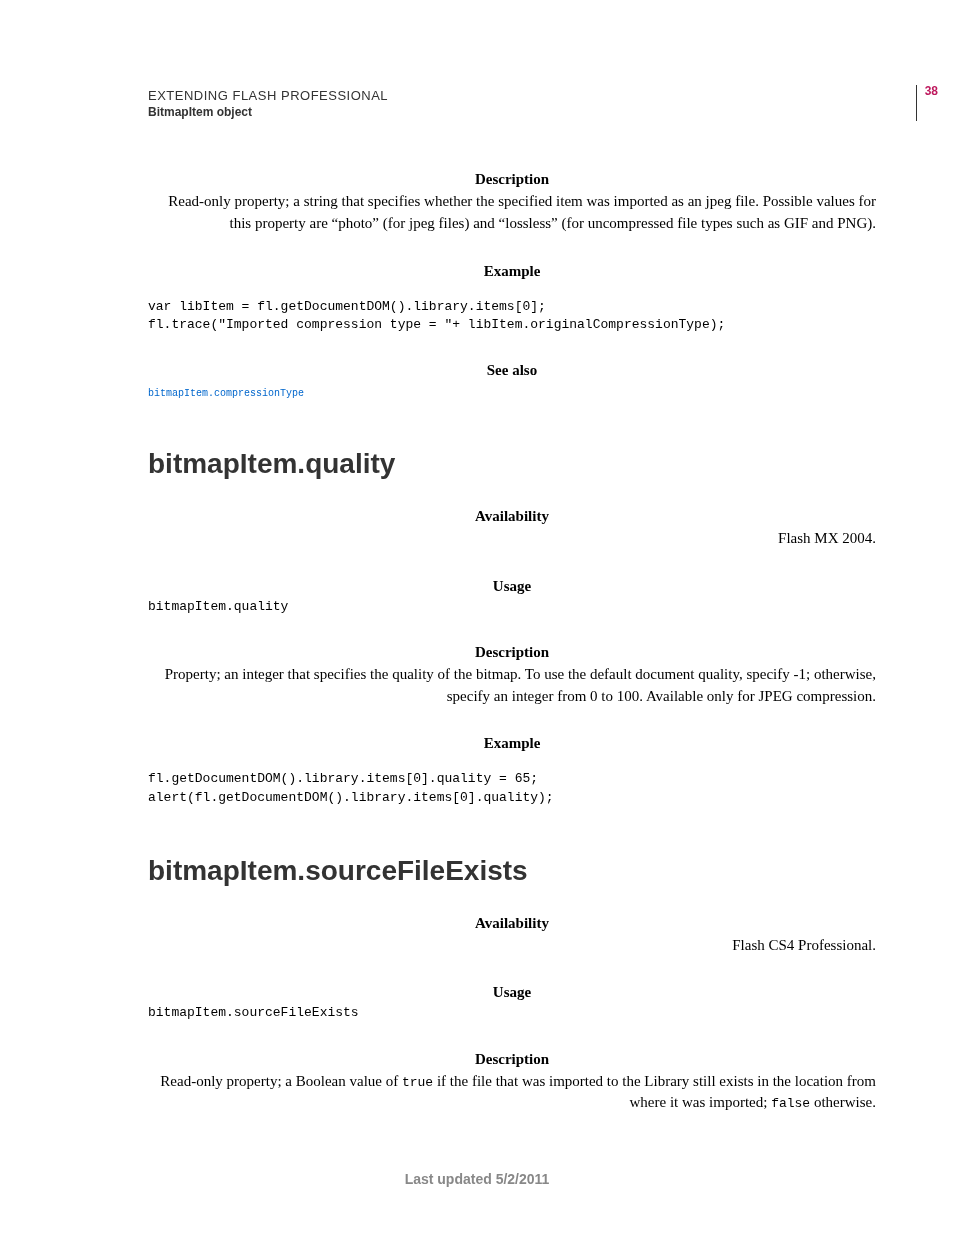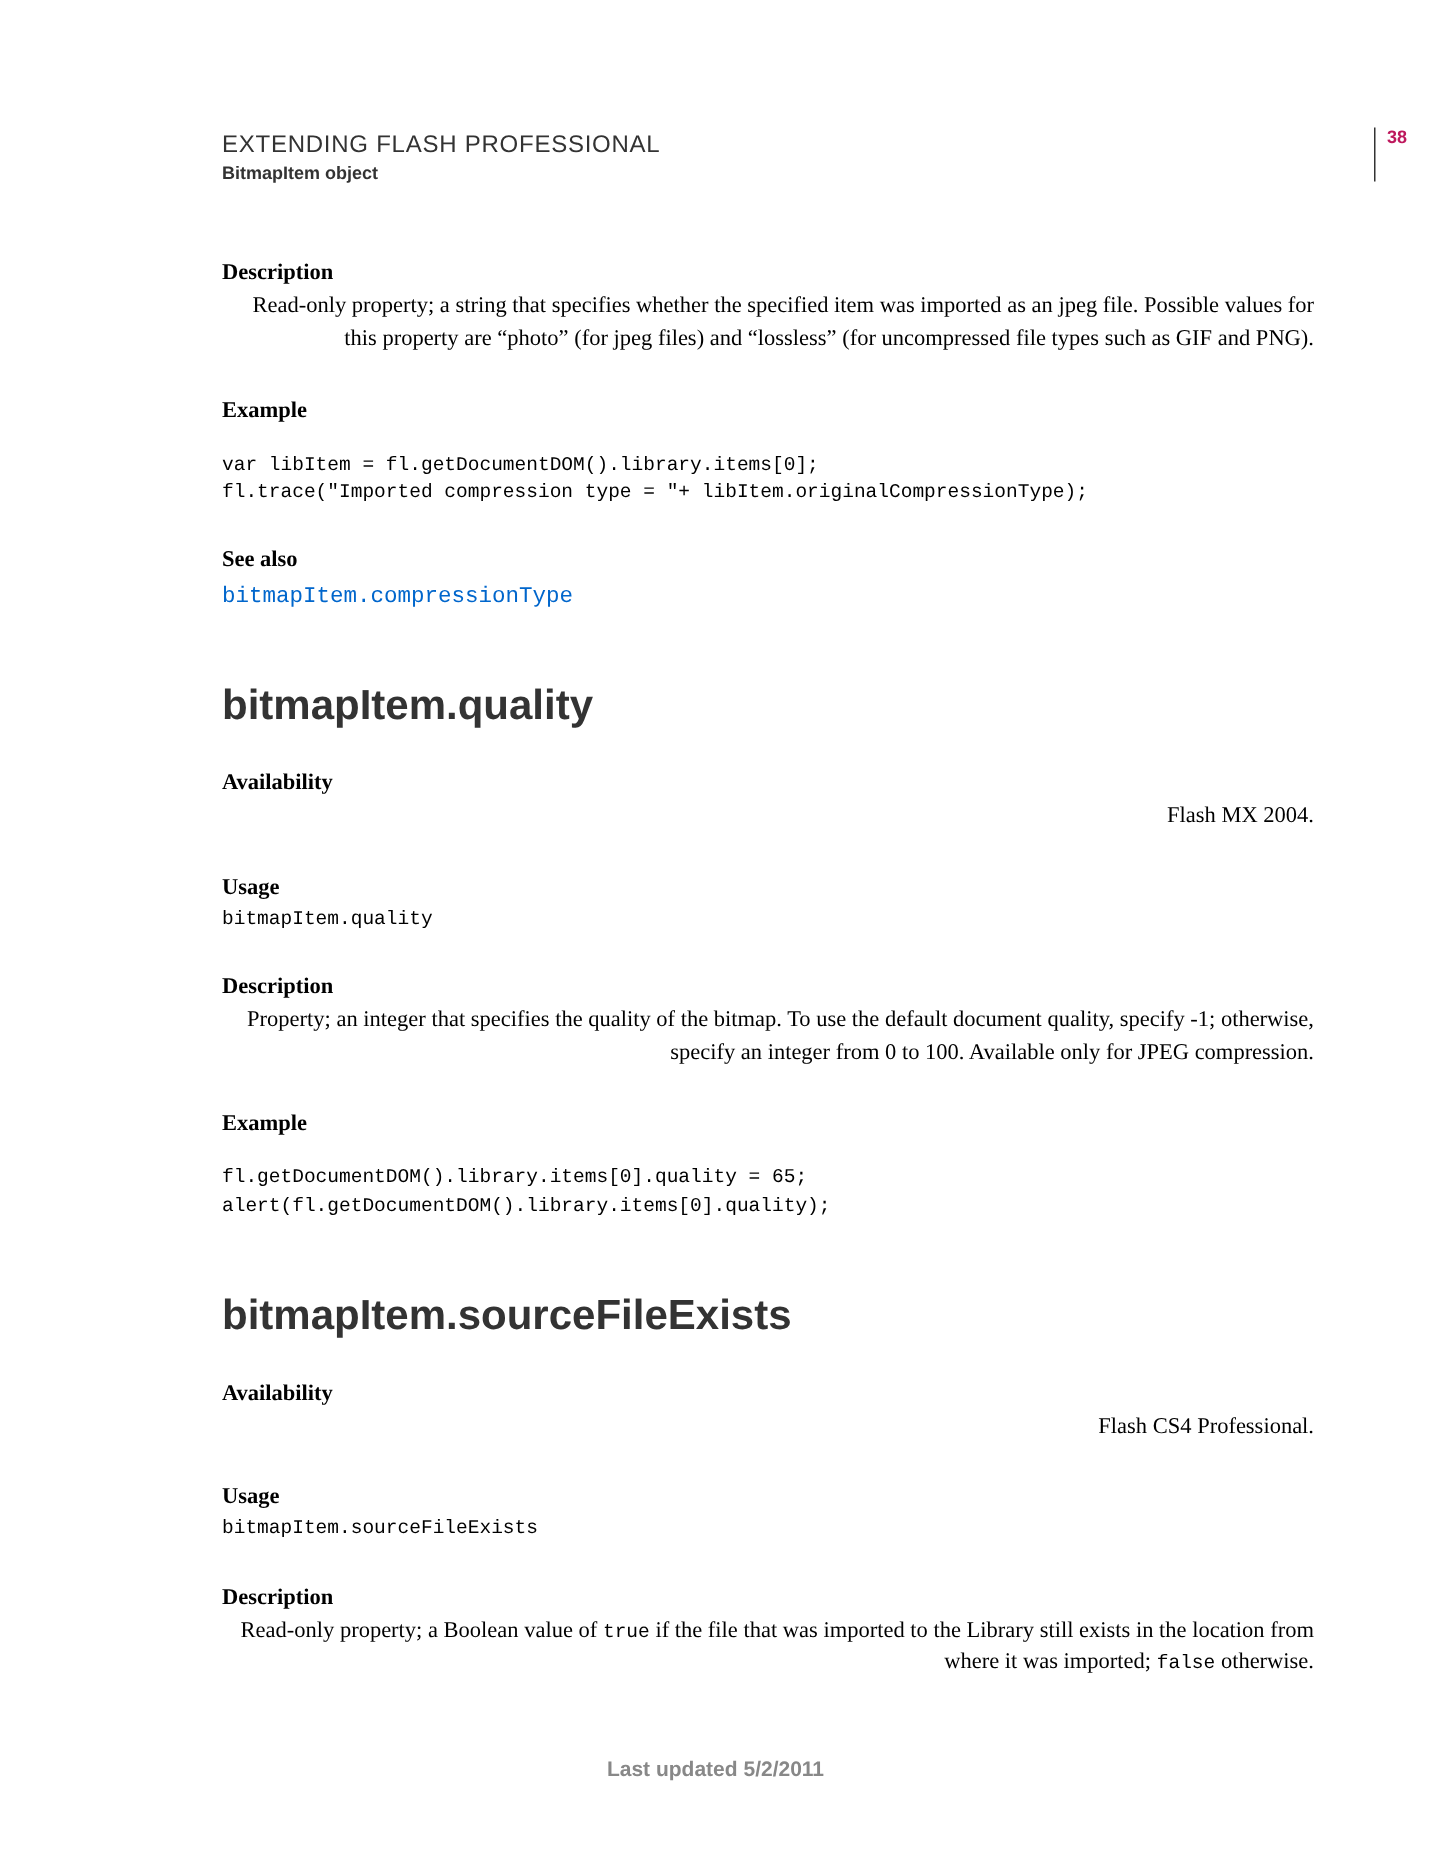--- a/index.html
+++ b/index.html
@@ -13,21 +13,21 @@
   }
   .page {
     padding: 88px 78px 0 148px;
   }
   .header {
     position: relative;
     margin-bottom: 52px;
   }
   .header-title {
     font-family: 'Myriad Pro', 'Segoe UI', Arial, sans-serif;
-    font-size: 16px;
+    font-size: 13px;
     letter-spacing: 0.5px;
     color: #333;
     margin-bottom: 2px;
   }
   .header-subtitle {
     font-family: 'Myriad Pro', 'Segoe UI', Arial, sans-serif;
     font-size: 12px;
     font-weight: bold;
     color: #333;
   }
@@ -45,20 +45,21 @@
     height: 36px;
     line-height: 1;
   }
   .section-label {
     font-family: Georgia, serif;
     font-weight: bold;
     font-size: 15px;
     color: #000;
     margin-top: 28px;
     margin-bottom: 3px;
+    text-align: center;
   }
   .body-text {
     font-family: 'Minion Pro', Georgia, serif;
     font-size: 15px;
     line-height: 1.45;
     color: #000;
     margin-bottom: 2px;
     text-align: right;
   }
   .code-block {
@@ -68,21 +69,21 @@
     color: #000;
     margin-top: 18px;
     white-space: pre;
   }
   .inline-code {
     font-family: 'Courier New', monospace;
     font-size: 13px;
   }
   .link {
     font-family: 'Courier New', monospace;
-    font-size: 15px;
+    font-size: 10px;
     color: #0066cc;
     margin-top: 4px;
     display: inline-block;
   }
   .h1 {
     font-family: 'Myriad Pro', 'Segoe UI', Arial, sans-serif;
     font-size: 28px;
     font-weight: bold;
     color: #333;
     margin-top: 48px;

